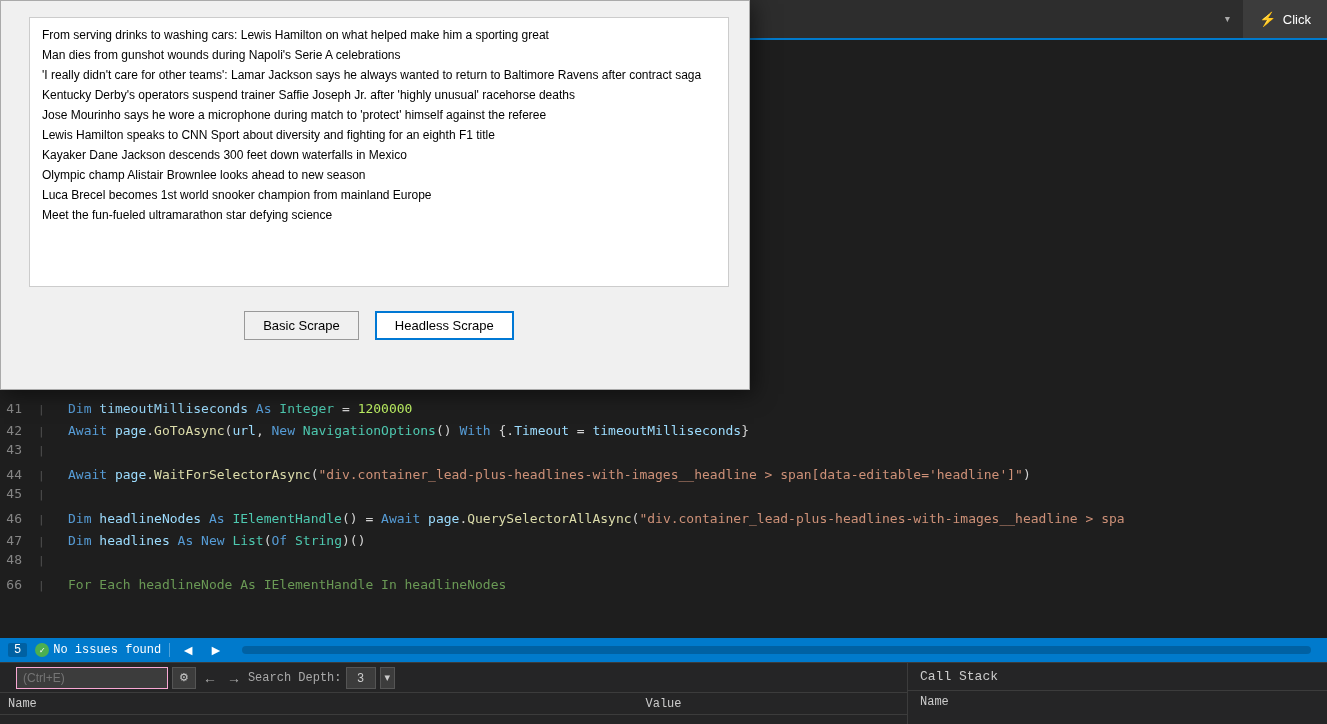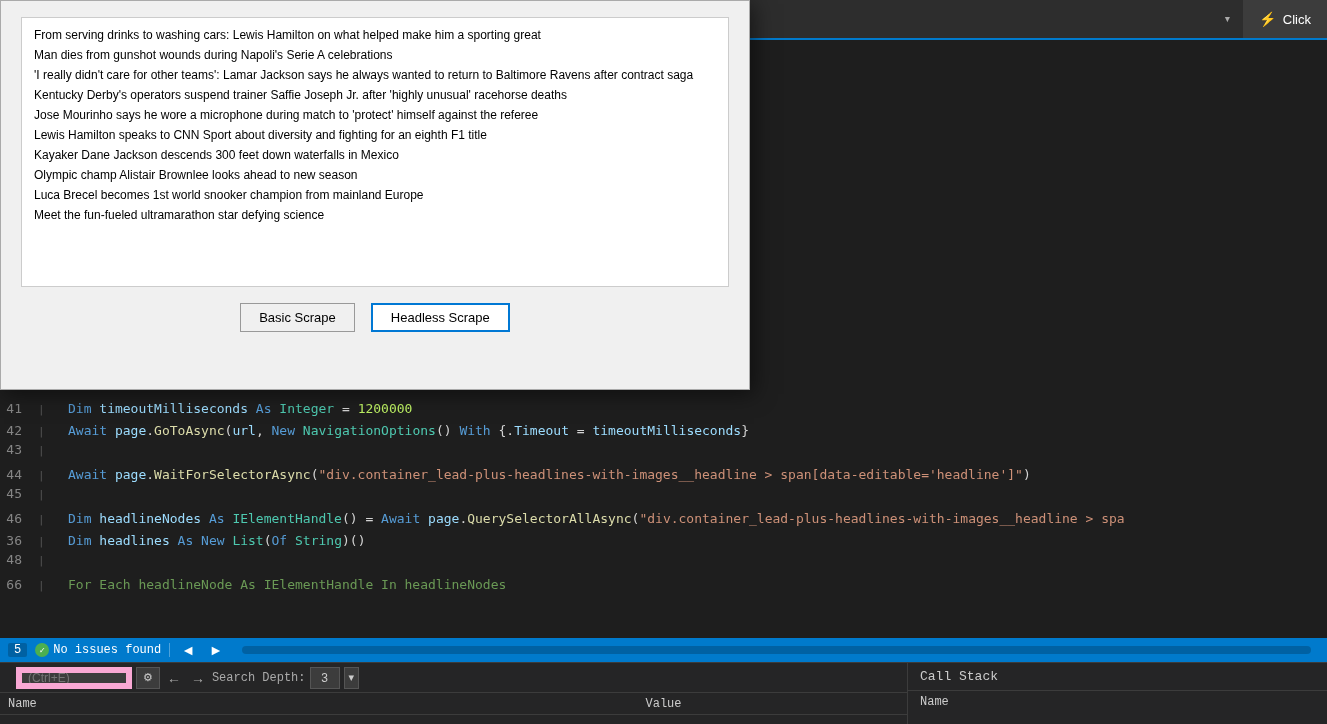--- a/index.html
+++ b/index.html
@@ -208,26 +208,26 @@
     .debug-search-area {
       display: flex;
       align-items: center;
       height: 30px;
       padding: 0 8px;
       gap: 4px;
     }
 
     .debug-search-input {
       background: #3c3c3c;
-      border: 6px solid #f9a8d4;
+      border: 1px solid #f9a8d4;
       color: #ccc;
       font-size: 12px;
       padding: 2px 6px;
       height: 22px;
-      width: 116px;
+      width: 152px;
     }
 
     .debug-search-btn {
       background: #3c3c3c;
       border: 1px solid #555;
       color: #ccc;
       font-size: 11px;
       padding: 2px 6px;
       cursor: pointer;
       height: 22px;
@@ -301,20 +301,21 @@
     
     .dialog-overlay {
       position: absolute;
       top: 0;
       left: 0;
       width: 750px;
       height: 390px;
       background: #f0f0f0;
       border: 1px solid #aaa;
       box-shadow: 4px 4px 20px rgba(0,0,0,0.5);
+      padding-left: 8px;
     }
 
     .dialog-content {
       padding: 16px 20px 12px 20px;
     }
 
     .news-list {
       background: #fff;
       border: 1px solid #ccc;
       padding: 8px 12px;
@@ -327,21 +328,21 @@
       font-size: 12px;
       color: #000;
       line-height: 1.5;
       margin-bottom: 2px;
     }
 
     .dialog-buttons {
       display: flex;
       justify-content: center;
       gap: 16px;
-      margin-top: 16px;
+      margin-top: 24px;
     }
 
     .dialog-btn {
       font-family: Arial, sans-serif;
       font-size: 13px;
       padding: 5px 18px;
       background: #f0f0f0;
       border: 1px solid #999;
       cursor: pointer;
       min-width: 100px;
@@ -449,21 +450,21 @@
           <span class="ln">45</span>
           <span class="gutter" style="color: rgb(85, 85, 85);">   | </span>
           <span class="code-body"></span>
         </div>
         <div class="code-row">
           <span class="ln">46</span>
           <span class="gutter" style="color: rgb(85, 85, 85);">   | </span>
           <span class="code-body"><span style="color: rgb(86, 156, 214);">Dim </span><span style="color: rgb(156, 220, 254);">headlineNodes</span><span style="color: rgb(86, 156, 214);"> As </span><span style="color: rgb(78, 201, 176);">IElementHandle</span><span style="color: rgb(212, 212, 212);">() = </span><span style="color: rgb(86, 156, 214);">Await </span><span style="color: rgb(156, 220, 254);">page</span><span style="color: rgb(212, 212, 212);">.</span><span style="color: rgb(220, 220, 170);">QuerySelectorAllAsync</span><span style="color: rgb(212, 212, 212);">(</span><span style="color: rgb(206, 145, 120);">"div.container_lead-plus-headlines-with-images__headline &gt; spa</span></span>
         </div>
         <div class="code-row">
-          <span class="ln">36</span>
+          <span class="ln">47</span>
           <span class="gutter" style="color: rgb(85, 85, 85);">   | </span>
           <span class="code-body"><span style="color: rgb(86, 156, 214);">Dim </span><span style="color: rgb(156, 220, 254);">headlines</span><span style="color: rgb(86, 156, 214);"> As </span><span style="color: rgb(86, 156, 214);">New </span><span style="color: rgb(78, 201, 176);">List</span><span style="color: rgb(212, 212, 212);">(</span><span style="color: rgb(86, 156, 214);">Of </span><span style="color: rgb(78, 201, 176);">String</span><span style="color: rgb(212, 212, 212);">)()</span></span>
         </div>
         <div class="code-row">
           <span class="ln">48</span>
           <span class="gutter" style="color: rgb(85, 85, 85);">   | </span>
           <span class="code-body"></span>
         </div>
         <div class="code-row">
           <span class="ln">66</span>

